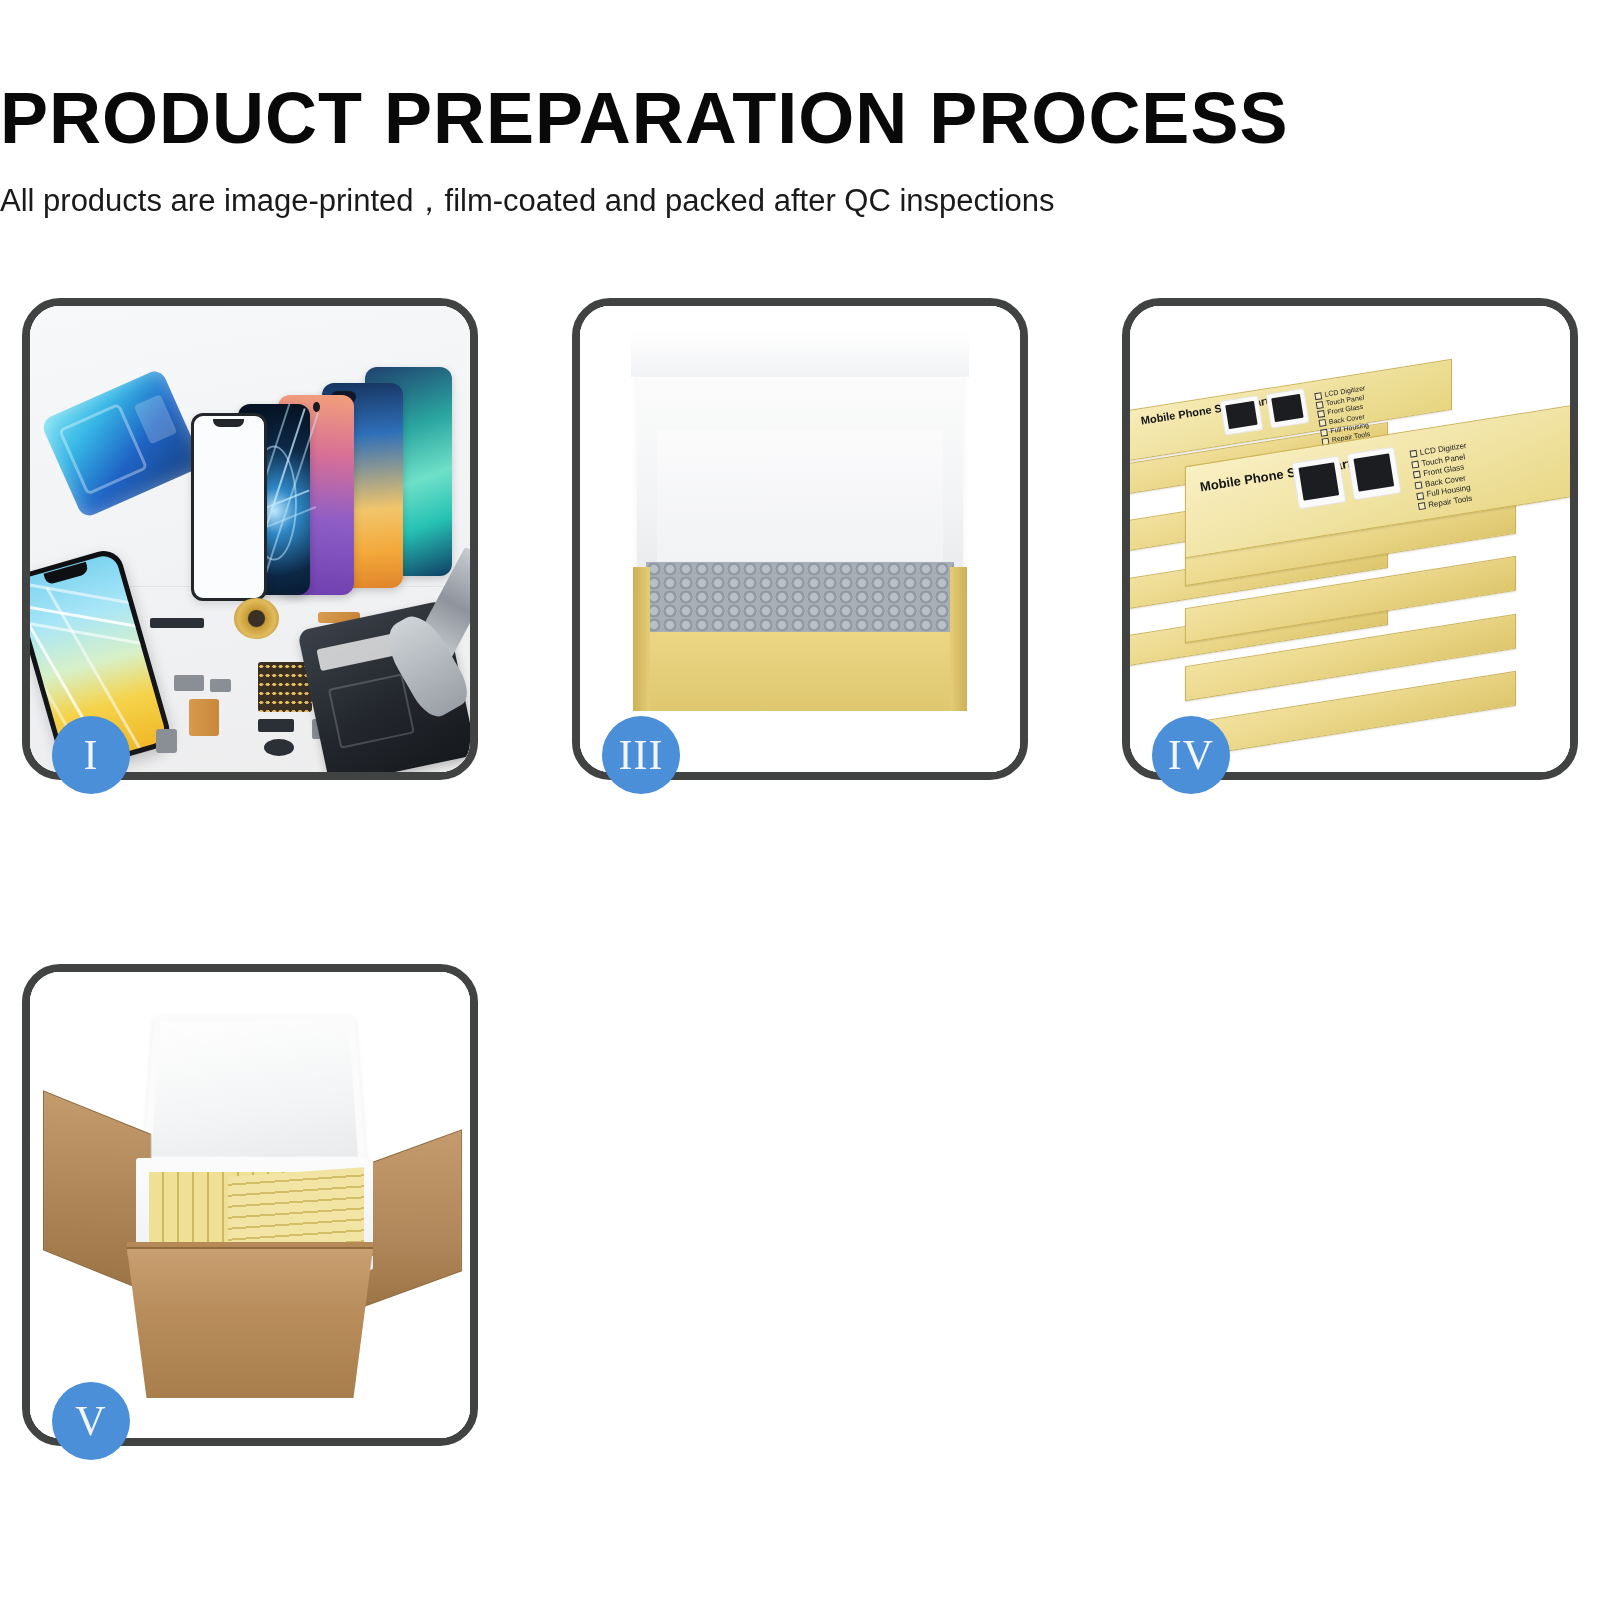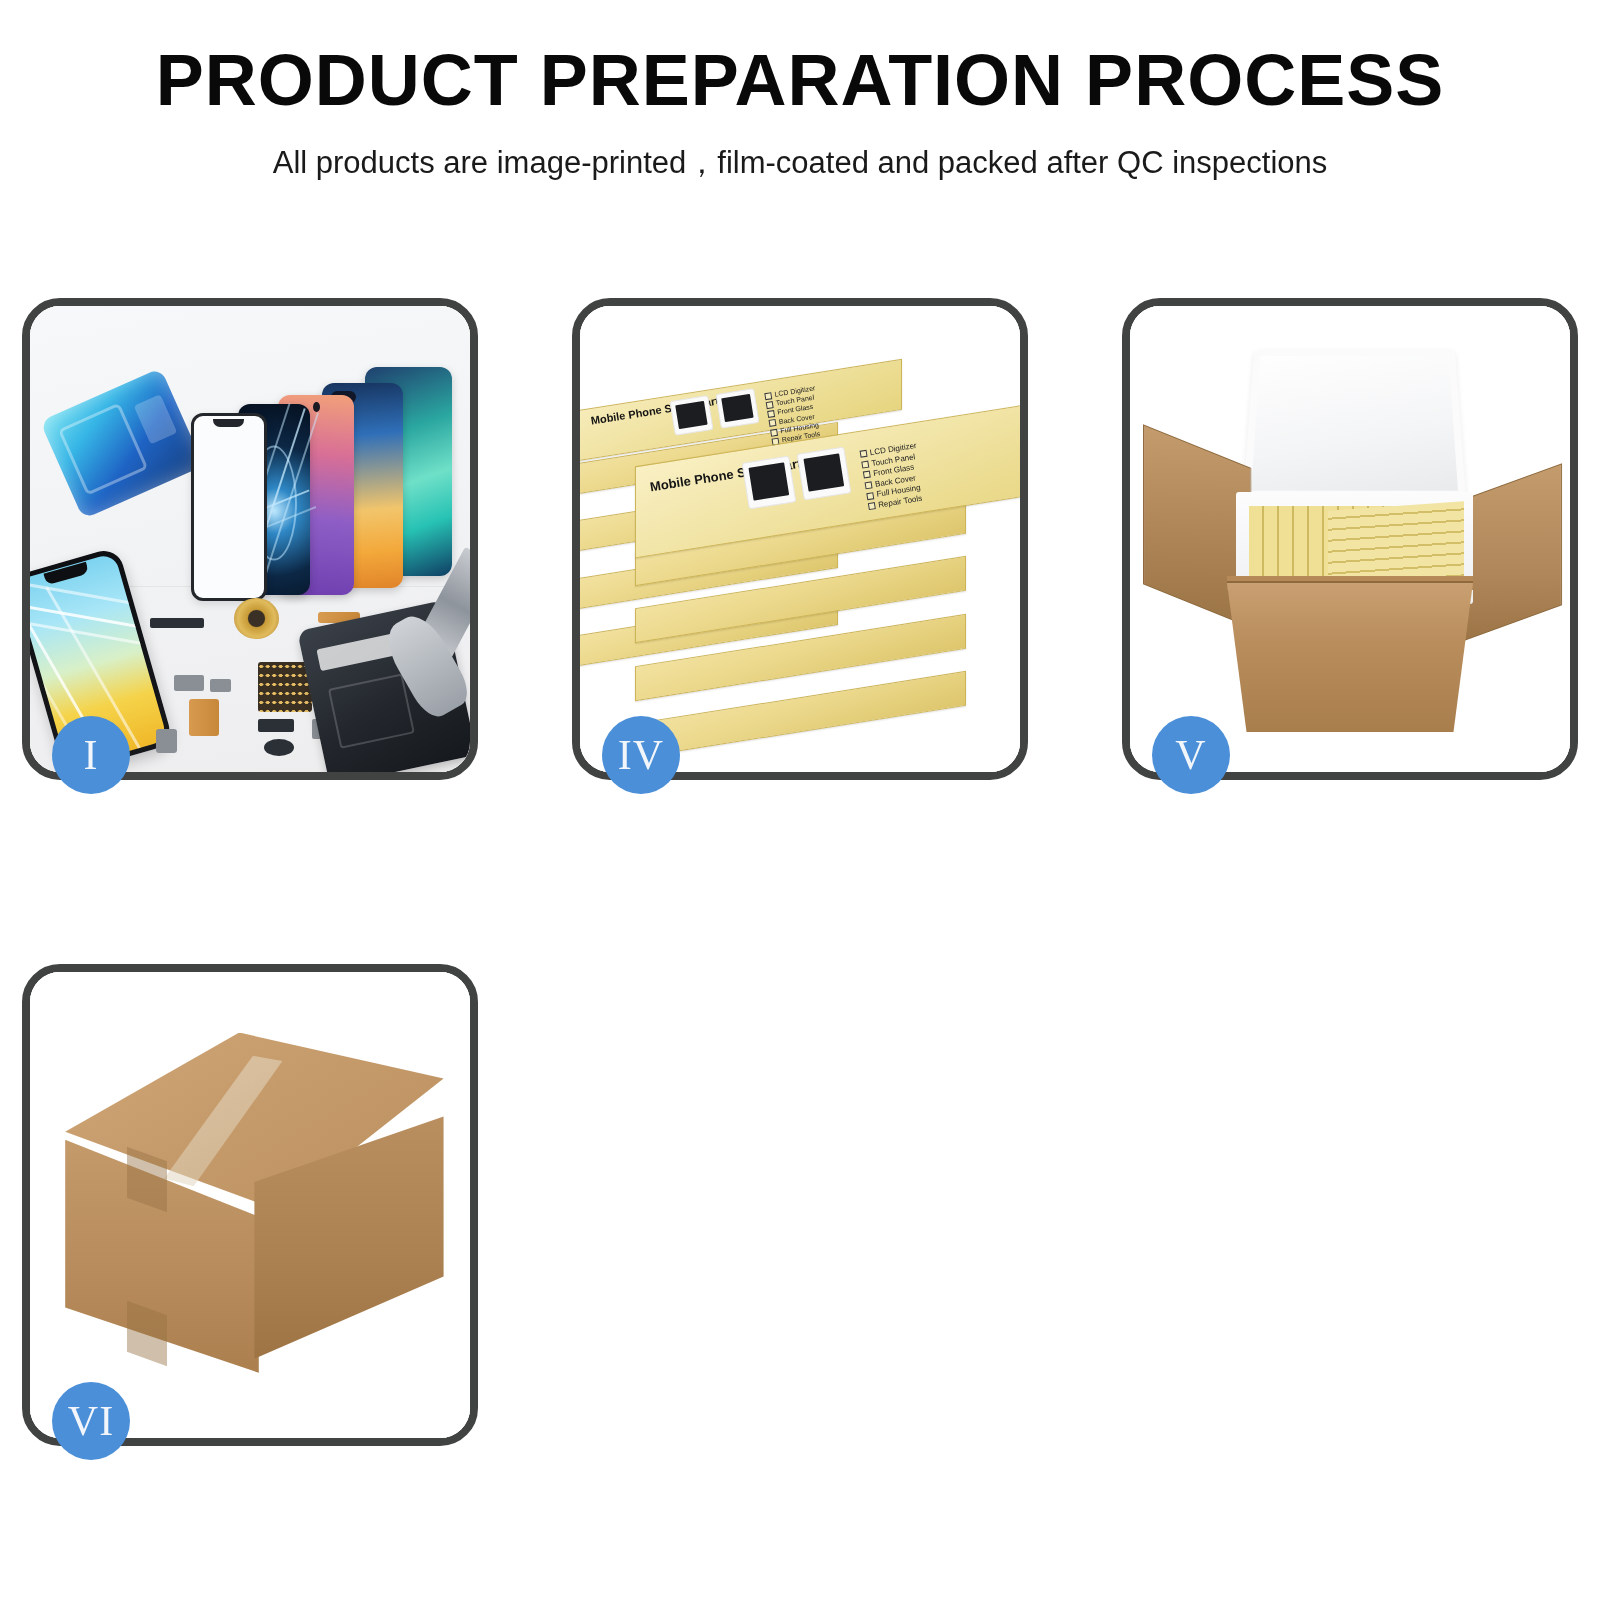--- a/index.html
+++ b/index.html
@@ -12,22 +12,22 @@
     height: 1600px;
     font-family: "Liberation Sans", sans-serif;
     color: #111111;
     overflow: hidden;
     position: relative;
   }
 
   
   .header {
     width: 100%;
-    padding-top: 44px;
-    text-align: center;
+    padding-top: 82px;
+    text-align: left;
   }
   .title {
     font-size: 72px;
     font-weight: 700;
     letter-spacing: 1px;
     line-height: 1.0;
     color: #090909;
     margin: 0;
     white-space: nowrap;
   }
@@ -462,20 +462,34 @@
       </div>
 
       <div class="p1-backcover"></div>
       <div class="p1-tool"></div>
       <div class="p1-brush"></div>
     </div>
     <div class="badge">I</div>
   </div>
 
 
+  <div class="panel">
+    <div class="panel-inner">
+      <div class="p3-bg"></div>
+      <div class="p3-lid">
+        <div class="p3-lidface"></div>
+      </div>
+      <div class="p3-tray"></div>
+      <div class="p3-foam"></div>
+      <div class="p3-tray-front"></div>
+      <div class="p3-tray-lip-l"></div>
+      <div class="p3-tray-lip-r"></div>
+    </div>
+    <div class="badge">III</div>
+  </div>
 
   <div class="panel">
     <div class="panel-inner">
       <div class="p4-bg"></div>
       <div class="stackwrap">
 
         <div class="boxlayer" style="left:0%;top:22%;width:58%;height:7%;transform:skewY(-9deg);"></div>
         <div class="boxlayer" style="left:0%;top:36%;width:58%;height:7%;transform:skewY(-9deg);"></div>
         <div class="boxlayer" style="left:0%;top:50%;width:58%;height:7%;transform:skewY(-9deg);"></div>
         <div class="boxlayer" style="left:0%;top:64%;width:58%;height:7%;transform:skewY(-9deg);"></div>
@@ -531,27 +545,14 @@
       <div class="p5-flapR"></div>
       <div class="p5-foambody"></div>
       <div class="p5-goldrow"></div>
       <div class="p5-goldrow2"></div>
       <div class="p5-cartonedge"></div>
       <div class="p5-cartonbody"></div>
     </div>
     <div class="badge">V</div>
   </div>
 
-  <div class="panel">
-    <div class="panel-inner">
-      <div class="p6-bg"></div>
-      <div class="p6-shadow"></div>
-      <div class="p6-topface"></div>
-      <div class="p6-tape"></div>
-      <div class="p6-front"></div>
-      <div class="p6-side"></div>
-      <div class="p6-patch1"></div>
-      <div class="p6-patch2"></div>
-    </div>
-    <div class="badge">VI</div>
-  </div>
 
 </div>
 
 </body></html>

